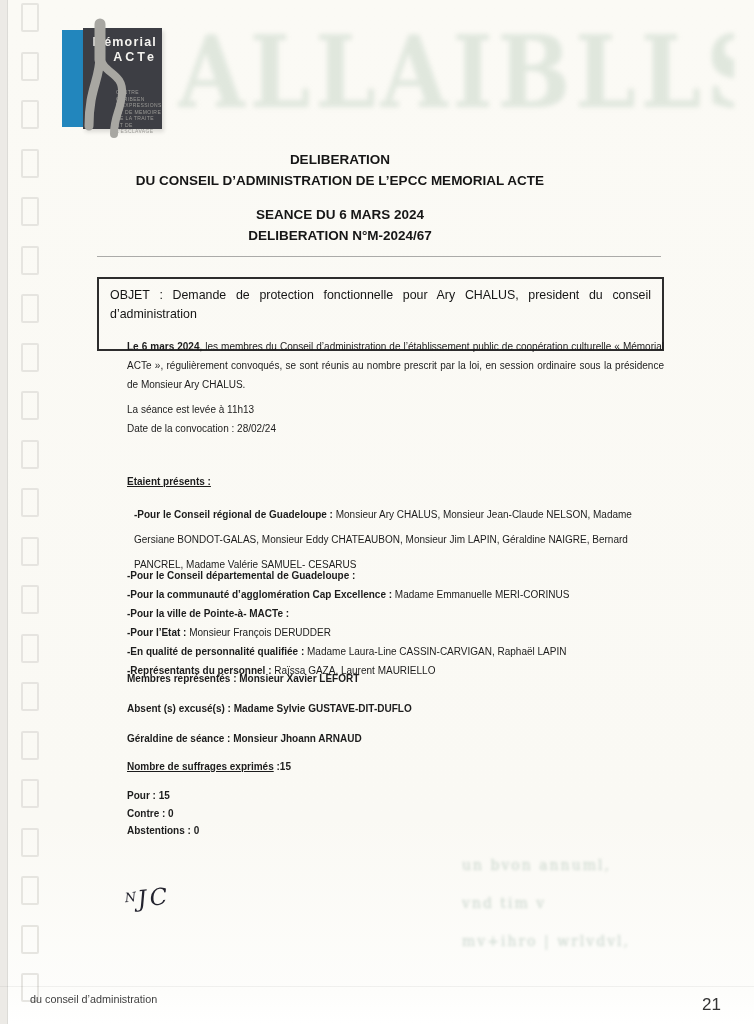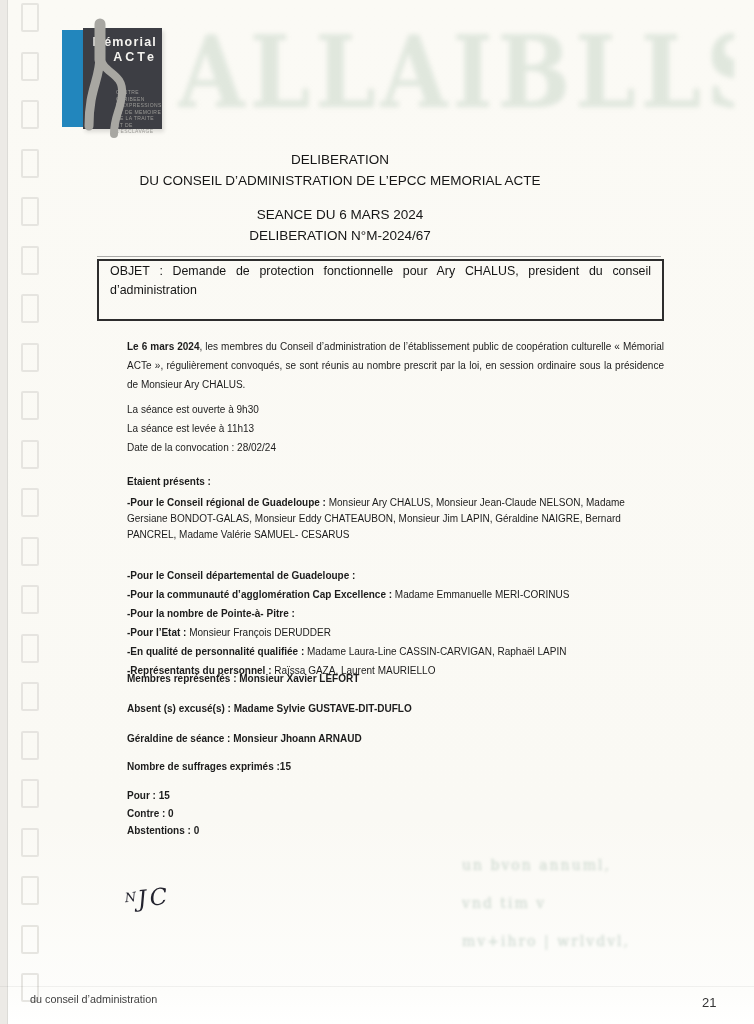--- a/index.html
+++ b/index.html
@@ -23,40 +23,40 @@
   .logo-caption{position:absolute;left:33px;top:61px;color:#9b9a96;font-size:5px;line-height:6.5px;letter-spacing:.4px;}
   .logo-fork{position:absolute;left:0;top:-6px;overflow:visible;}
   
   .ghost-top{left:178px;top:14px;width:556px;height:108px;overflow:hidden;white-space:nowrap;
     font-family:"DejaVu Serif",serif;font-weight:bold;font-size:86px;letter-spacing:5px;
     color:rgba(148,176,156,.26);filter:blur(2.5px);transform:scaleY(1.15);transform-origin:top;}
   .ghost-bottom{left:462px;top:846px;width:280px;height:115px;
     font-family:"DejaVu Serif",serif;font-size:14px;line-height:38px;
     color:rgba(150,176,160,.5);filter:blur(1.4px);letter-spacing:2px;}
   
-  .titles{left:60px;top:149px;width:560px;text-align:center;font-weight:normal;font-size:13.5px;line-height:21px;color:#161616;}
+  .titles{left:60px;top:149px;width:560px;text-align:center;font-weight:bold;font-size:13.5px;line-height:21px;color:#161616;}
   .titles .gap{height:13px;}
   
   .pre-rule{left:97px;top:256px;width:564px;height:1px;background:#6a6a6a;opacity:.55;}
-  .objet-box{left:97px;top:259px;width:541px;height:56px;border:2px solid #2d2d2d;padding:1px 11px;
+  .objet-box{left:97px;top:277px;width:541px;height:56px;border:2px solid #2d2d2d;padding:7px 11px;
     font-size:12.4px;line-height:19px;text-align:justify;word-spacing:4.5px;color:#151515;}
   
   .body-block{left:127px;width:537px;font-size:10px;line-height:19px;}
   .jus{text-align:justify;}
   .b{font-weight:bold;}
-  .u{}
+  .u{text-decoration:underline;}
   .votes{line-height:17.5px;font-weight:bold;}
   
   .handwriting{left:125px;top:885px;transform:rotate(-6deg);color:#23232e;font-family:"DejaVu Serif",serif;font-style:italic;}
   .handwriting .small{font-size:13px;position:relative;top:-6px;margin-right:1px;}
   .handwriting .big{font-size:23px;letter-spacing:3px;}
   
   .footer-rule{left:0;top:986px;width:754px;height:1px;background:rgba(0,0,0,.05);}
   .footer{left:30px;top:992px;width:650px;font-size:10.8px;line-height:14px;color:#3f3f3f;}
-  .page-num{left:702px;top:995px;font-size:13px;color:#333;}
+  .page-num{left:702px;top:995px;font-size:17px;color:#333;}
 </style>
 </head>
 <body>
 
 <div class="page">
 
   <div class="abs edge-strip"></div>
   <div id="binding">
       <div class="binding-mark" style="top: 3px;"></div>
       <div class="binding-mark" style="top: 51.5px;"></div>
@@ -121,37 +121,36 @@
   <div class="abs pre-rule"></div>
   <div class="abs objet-box">
     <span>OBJET : Demande de protection fonctionnelle pour Ary CHALUS, president du conseil d’administration</span>
   </div>
 
   <p class="abs body-block jus" style="top:327px">
     <span class="b">Le 6 mars 2024</span><span>, les membres du Conseil d’administration de l’établissement public de coopération culturelle « Mémorial ACTe », régulièrement convoqués, se sont réunis au nombre prescrit par la loi, en session ordinaire sous la présidence de Monsieur Ary CHALUS.</span>
   </p>
 
   <div class="abs body-block" style="top:400px">
-    <div>La séance est ouverte à 9h30</div>
     <div>La séance est levée à 11h13</div>
     <div>Date de la convocation : 28/02/24</div>
   </div>
 
   <div class="abs body-block" style="top:472px">
     <span class="b u">Etaient présents :</span>
   </div>
 
-  <p class="abs body-block" style="top:495px;margin:0;line-height:16px">
+  <p class="abs body-block" style="top:495px;margin:7px;line-height:25px">
     <span class="b">-Pour le Conseil régional de Guadeloupe :</span><span> Monsieur Ary CHALUS, Monsieur Jean-Claude NELSON, Madame Gersiane BONDOT-GALAS, Monsieur Eddy CHATEAUBON, Monsieur Jim LAPIN, Géraldine NAIGRE, Bernard PANCREL, Madame Valérie SAMUEL- CESARUS</span>
   </p>
 
   <div class="abs body-block" style="top:566px">
     <div><span class="b">-Pour le Conseil départemental de Guadeloupe :</span><span></span></div>
     <div><span class="b">-Pour la communauté d’agglomération Cap Excellence :</span><span> Madame Emmanuelle MERI-CORINUS</span></div>
-    <div><span class="b">-Pour la nombre de Pointe-à- Pitre :</span><span></span></div>
+    <div><span class="b">-Pour la ville de Pointe-à- MACTe :</span><span></span></div>
     <div><span class="b">-Pour l’Etat :</span><span> Monsieur François DERUDDER</span></div>
     <div><span class="b">-En qualité de personnalité qualifiée :</span><span> Madame Laura-Line CASSIN-CARVIGAN, Raphaël LAPIN</span></div>
     <div><span class="b">-Représentants du personnel :</span><span> Raïssa GAZA, Laurent MAURIELLO</span></div>
   </div>
 
   <div class="abs body-block b" style="top:669px">
     <span>Membres représentés :</span><span> Monsieur Xavier LEFORT</span>
   </div>
   <div class="abs body-block b" style="top:699px">
     <span>Absent (s) excusé(s) :</span><span> Madame Sylvie GUSTAVE-DIT-DUFLO</span>

